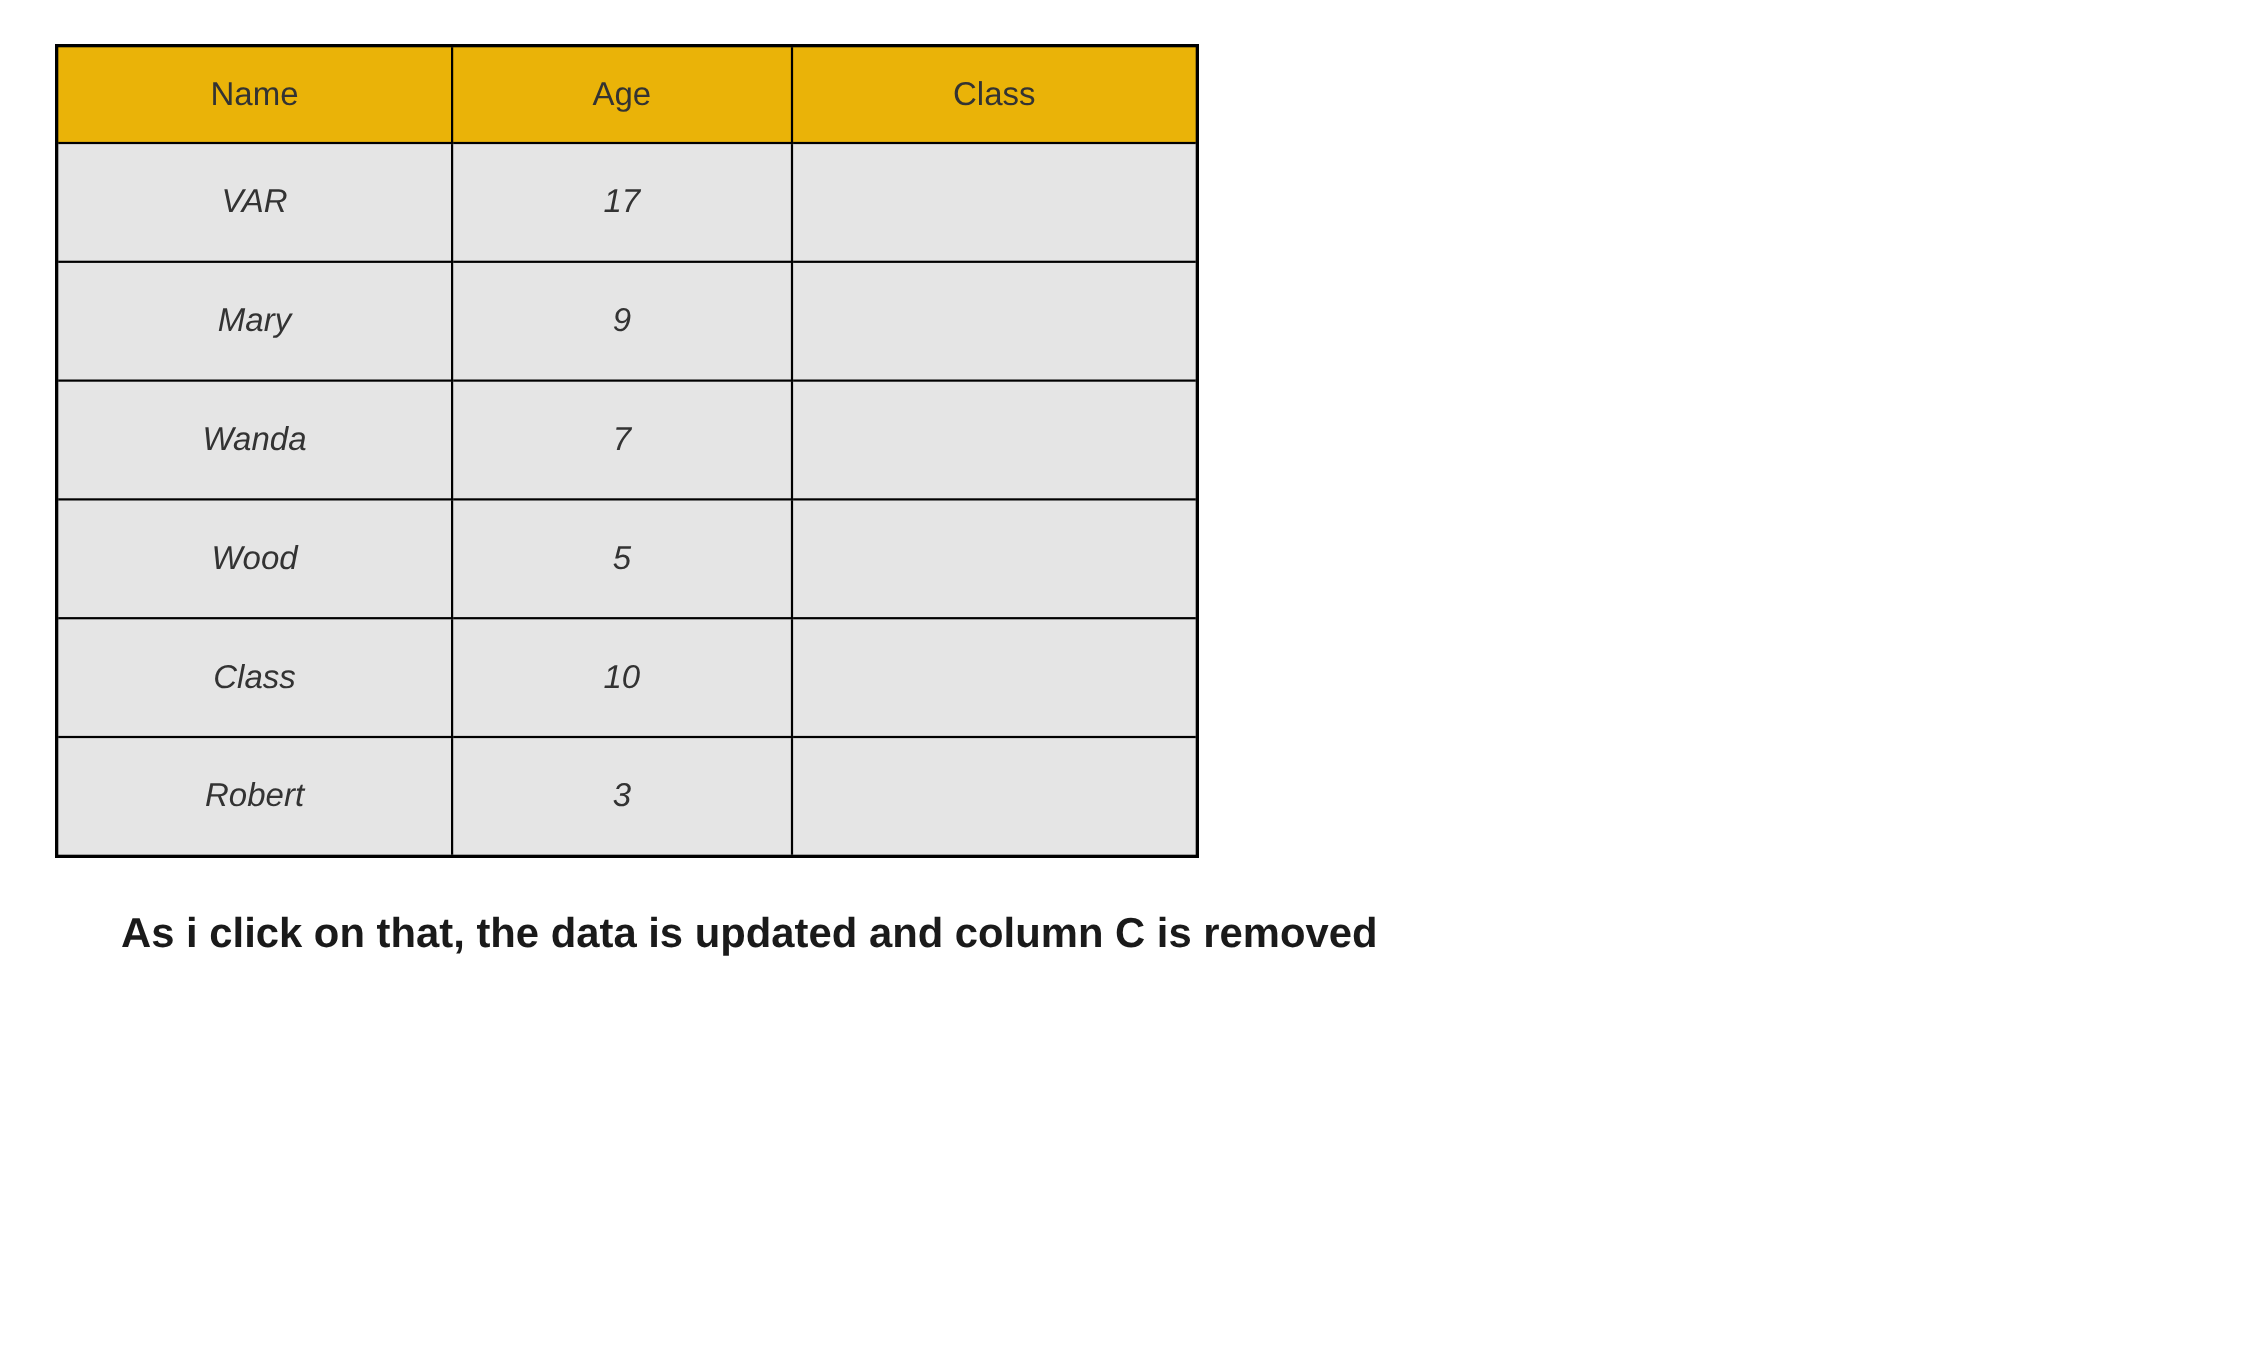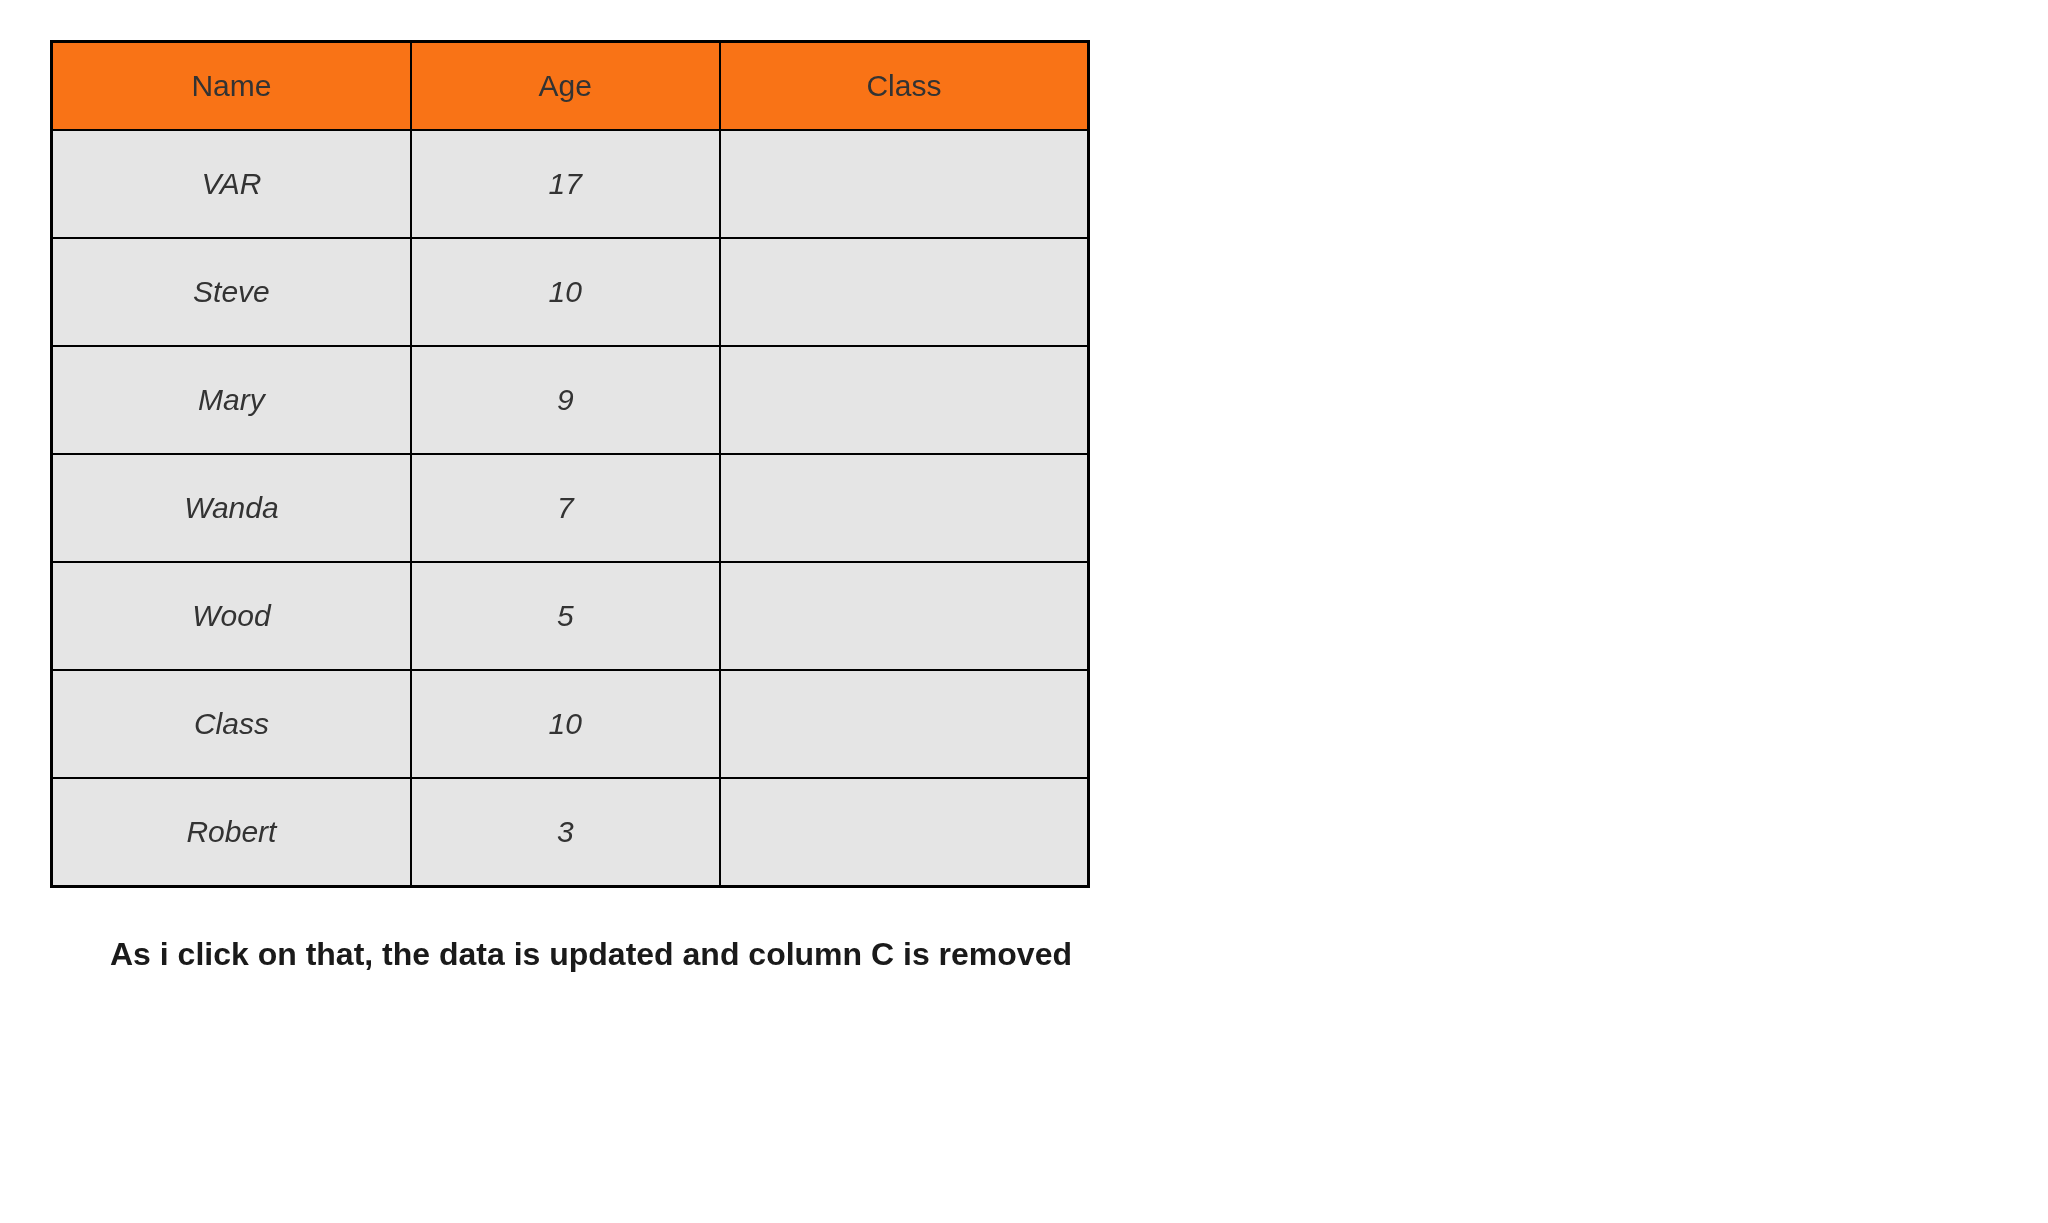--- a/index.html
+++ b/index.html
@@ -15,59 +15,54 @@
       border: 3px solid #000;
     }
     th, td {
       border: 2px solid #000;
       text-align: center;
       font-size: 30px;
       font-weight: 400;
       color: #333;
     }
     th {
-      background: #f97316;
+      background: #eab308;
       height: 84px;
     }
     td {
       background: #e5e5e5;
       height: 104px;
       font-style: italic;
     }
     th.col-name, td.col-name { width: 360px; }
     th.col-age,  td.col-age  { width: 310px; }
     th.col-class,td.col-class{ width: 370px; }
     .caption {
       margin-top: 48px;
-      font-size: 32px;
+      font-size: 38px;
       font-weight: 700;
       color: #1a1a1a;
       padding-left: 60px;
     }
   </style>
 </head>
 <body>
 
 <table>
   <thead>
     <tr>
       <th class="col-name">Name</th>
       <th class="col-age">Age</th>
       <th class="col-class">Class</th>
     </tr>
   </thead>
   <tbody>
     <tr>
       <td class="col-name">VAR</td>
       <td class="col-age">17</td>
-      <td class="col-class"></td>
-    </tr>
-    <tr>
-      <td class="col-name">Steve</td>
-      <td class="col-age">10</td>
       <td class="col-class"></td>
     </tr>
     <tr>
       <td class="col-name">Mary</td>
       <td class="col-age">9</td>
       <td class="col-class"></td>
     </tr>
     <tr>
       <td class="col-name">Wanda</td>
       <td class="col-age">7</td>

